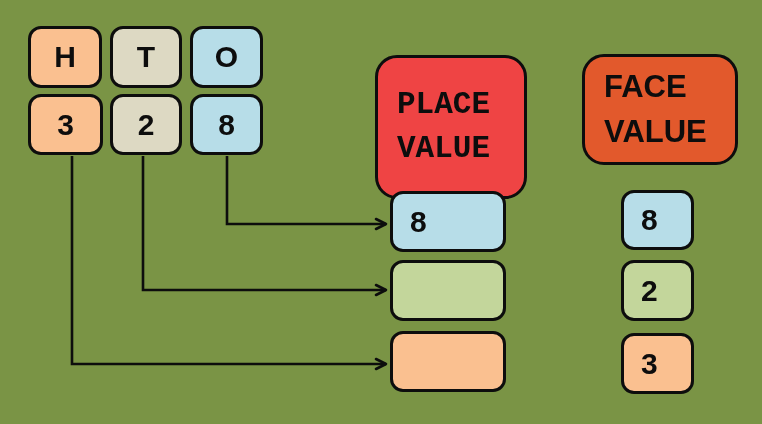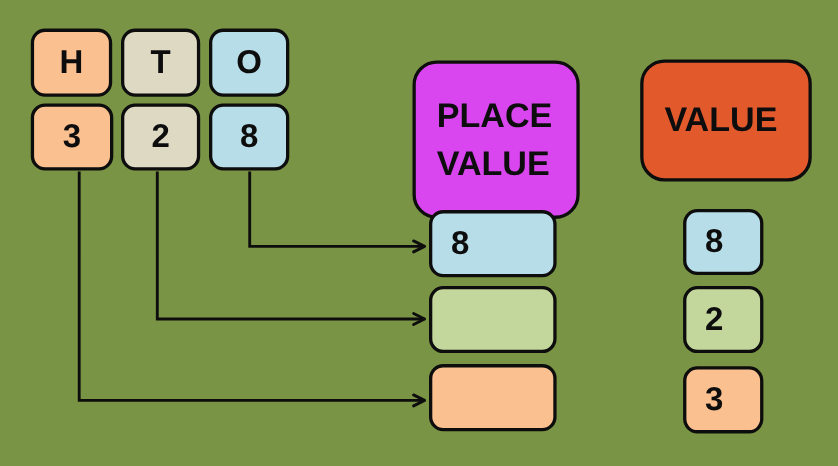--- a/index.html
+++ b/index.html
@@ -73,26 +73,27 @@
   <div class="box" style="left: 28px; top: 94px; width: 75px; height: 61px; background-color: rgb(250, 192, 144);">
     <span>3</span>
   </div>
   <div class="box" style="left: 110px; top: 94px; width: 72px; height: 61px; background-color: rgb(221, 217, 195);">
     <span>2</span>
   </div>
   <div class="box" style="left: 190px; top: 94px; width: 73px; height: 61px; background-color: rgb(183, 221, 232);">
     <span>8</span>
   </div>
 
-  <div class="header" style="left: 375px; top: 55px; width: 152px; height: 144px; background-color: #d946ef;">
+  <div class="header" style="left: 375px; top: 55px; width: 152px; height: 144px; background-color: #ef4444; font-family: Liberation Mono, monospace;">
     <span>PLACE</span>
     <span>VALUE</span>
   </div>
 
   <div class="header" style="left: 582px; top: 54px; width: 156px; height: 111px; background-color: rgb(226, 89, 44);">
+    <span>FACE</span>
     <span>VALUE</span>
   </div>
 
   <div class="box left-text" style="left: 390px; top: 191px; width: 116px; height: 61px; background-color: rgb(183, 221, 232);">
     <span>8</span>
   </div>
   <div class="box left-text" style="left: 390px; top: 260px; width: 116px; height: 61px; background-color: rgb(195, 214, 155);">
     <span></span>
   </div>
   <div class="box left-text" style="left: 390px; top: 331px; width: 116px; height: 61px; background-color: rgb(250, 192, 144);">

